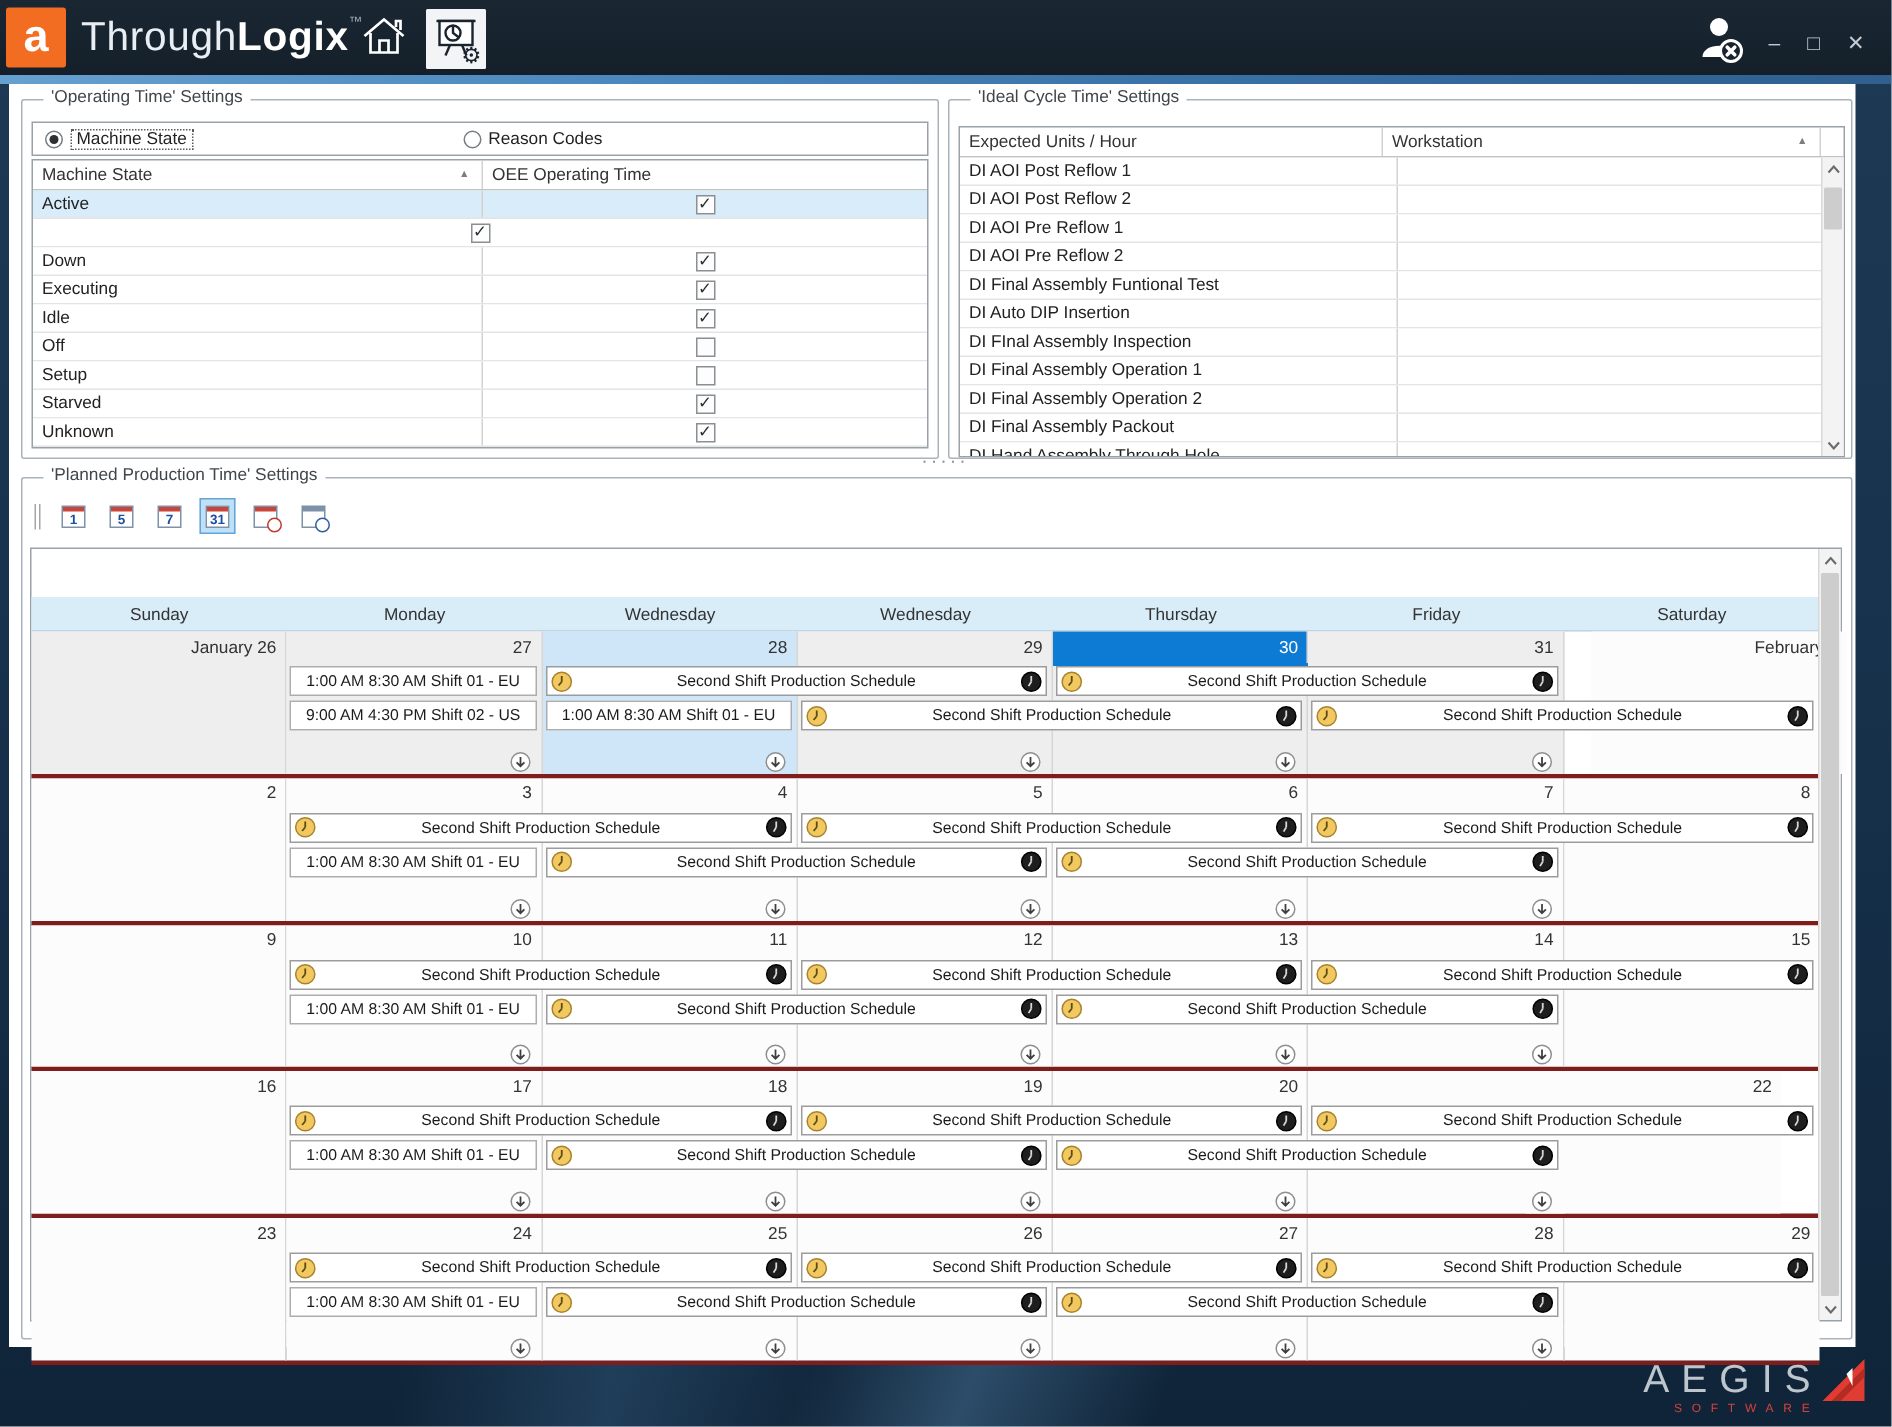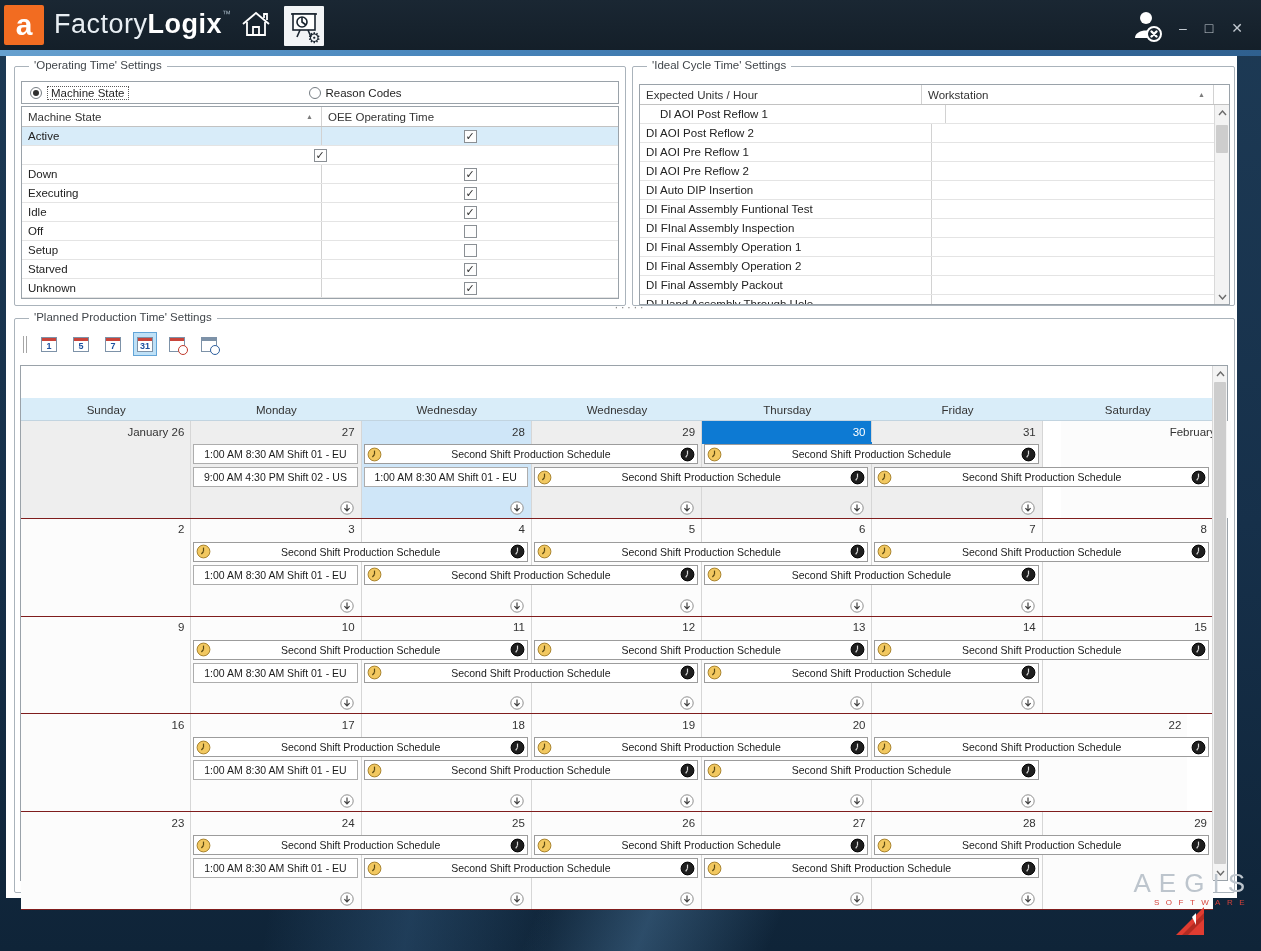--- a/index.html
+++ b/index.html
@@ -86,50 +86,50 @@
   .badge-clock { position:absolute; right:-4px; bottom:-4px; width:10px; height:10px; border-radius:50%;
     background:#fff; }
   .r-border { border:1.5px solid #c0392b; }
   .b-border { border:1.5px solid #2e5f9e; }
 
   .cal { position:absolute; left:5px; top:46px; width:1208px; height:516px; border:1px solid #9aa2a9; background:#fff; }
   .cal-grid { position:absolute; left:0; top:0; width:1192px; height:514px;margin-top:32px; }
   .cal-hrow { position:relative; height:23px; background:#d9edf9; border-bottom:1px solid #c2d4e0; }
   .cal-dh { position:absolute; top:0; height:23px; display:flex; align-items:center; justify-content:center;
     font-size:11.5px; color:#333; }
-  .week { position:relative; border-bottom:1px solid #7f1d1d; }
+  .week { position:relative; border-bottom:3px solid #7f1d1d; }
   .day-cell { position:absolute; top:0; bottom:0; background:#fcfcfc; border-right:1px solid #d6d6d6; cursor:pointer; }
   .day-cell.last { border-right:none; }
   .day-cell.other { background:#eeeeee; }
   .day-cell.selday { background:#cfe6f8; }
   .date-band { position:absolute; left:0; right:0; top:0; height:21px; display:flex; align-items:center;
     justify-content:flex-end; padding-right:6px; font-size:11.5px; color:#333; }
   .date-band.today { background:#0d7ad3; color:#fff; }
   .today-line { position:absolute; top:21px; height:2px; background:#0d7ad3; z-index:3; }
   .evt { position:absolute; height:20px; background:#fff; border:1px solid #9c9c9c; display:flex;
     align-items:center; font-size:10.5px; color:#1b1b1b; overflow:hidden; white-space:nowrap; z-index:2; cursor:pointer; }
   .evt.shift { justify-content:center; border-color:#adadad; }
   .evt.schedule .etext { flex:1; text-align:center; overflow:hidden; }
   .evt .eclock { flex:0 0 auto; margin:0 2px; display:flex; }
   .more-ind { position:absolute; width:14px; height:14px; z-index:2; cursor:pointer; }
 
   
-  .footer-logo { position:absolute; right:14px; bottom:8px; display:flex; align-items:center; gap:2px;flex-direction:column; }
+  .footer-logo { position:absolute; right:14px; bottom:8px; display:flex; align-items:flex-end; gap:2px; }
   .aegis-col { display:flex; flex-direction:column; align-items:flex-end; }
   .aegis-word { font-size:26px; letter-spacing:8px; color:#bdc5cd; line-height:26px; margin-right:-6px; }
   .aegis-sub { font-size:8px; letter-spacing:6.5px; color:#d6423a; margin-top:2px; margin-right:-4px; }
 </style>
 </head>
 <body>
 
 <div class="titlebar">
   <div class="logo">
     <span>a</span>
   </div>
-  <div class="brand"><span class="b1">Factory</span><span class="b2">Logix</span><span class="tm">™</span></div>
+  <div class="brand"><span class="b1">Through</span><span class="b2">Logix</span><span class="tm">™</span></div>
 
   <div class="tb-icon home-btn">
     <span>
       <svg width="34" height="32" viewBox="0 0 34 32" fill="none" stroke="#ffffff" stroke-width="1.8">
         <path d="M4 16 L17 5 L30 16"></path>
         <path d="M8 14 V27 H26 V14"></path>
         <path d="M14 27 V19 H20 V27"></path>
         <path d="M25 10 V6 H28 V12"></path>
       </svg>
     </span>
@@ -262,41 +262,41 @@
           <span>Expected Units / Hour</span>
         </div>
         <div class="g-hcell vdiv" style="width:292px;">
           <span>Workstation</span>
           <span class="sort">▲</span>
         </div>
         <div class="g-hcell" style="width:15px;"></div>
       </div>
       <div id="ic-tbody" style="height:199px; overflow:hidden;">
           <div class="t-row">
-            <div class="t-cell vdiv" style="width: 292px; margin-left: 14px;">DI AOI Post Reflow 1</div>
+            <div class="t-cell vdiv" style="width: 292px;">DI AOI Post Reflow 1</div>
             <div class="t-cell num" style="flex: 1 1 0%; padding-right: 8px;">0</div>
           </div>
           <div class="t-row">
             <div class="t-cell vdiv" style="width: 292px;">DI AOI Post Reflow 2</div>
             <div class="t-cell num" style="flex: 1 1 0%; padding-right: 8px;">0</div>
           </div>
           <div class="t-row">
             <div class="t-cell vdiv" style="width: 292px;">DI AOI Pre Reflow 1</div>
             <div class="t-cell num" style="flex: 1 1 0%; padding-right: 8px;">0</div>
           </div>
           <div class="t-row">
             <div class="t-cell vdiv" style="width: 292px;">DI AOI Pre Reflow 2</div>
             <div class="t-cell num" style="flex: 1 1 0%; padding-right: 8px;">0</div>
           </div>
           <div class="t-row">
+            <div class="t-cell vdiv" style="width: 292px;">DI Final Assembly Funtional Test</div>
+            <div class="t-cell num" style="flex: 1 1 0%; padding-right: 8px;">0</div>
+          </div>
+          <div class="t-row">
             <div class="t-cell vdiv" style="width: 292px;">DI Auto DIP Insertion</div>
-            <div class="t-cell num" style="flex: 1 1 0%; padding-right: 8px;">0</div>
-          </div>
-          <div class="t-row">
-            <div class="t-cell vdiv" style="width: 292px;">DI Final Assembly Funtional Test</div>
             <div class="t-cell num" style="flex: 1 1 0%; padding-right: 8px;">0</div>
           </div>
           <div class="t-row">
             <div class="t-cell vdiv" style="width: 292px;">DI FInal Assembly Inspection</div>
             <div class="t-cell num" style="flex: 1 1 0%; padding-right: 8px;">0</div>
           </div>
           <div class="t-row">
             <div class="t-cell vdiv" style="width: 292px;">DI Final Assembly Operation 1</div>
             <div class="t-cell num" style="flex: 1 1 0%; padding-right: 8px;">0</div>
           </div>

